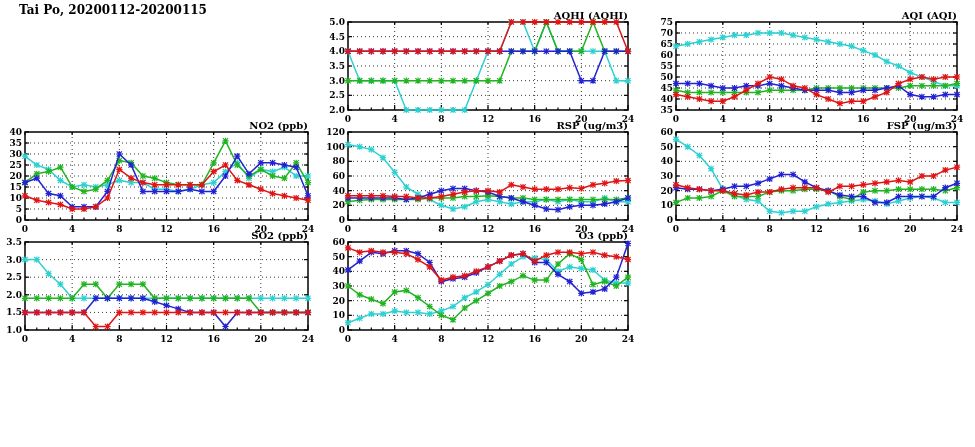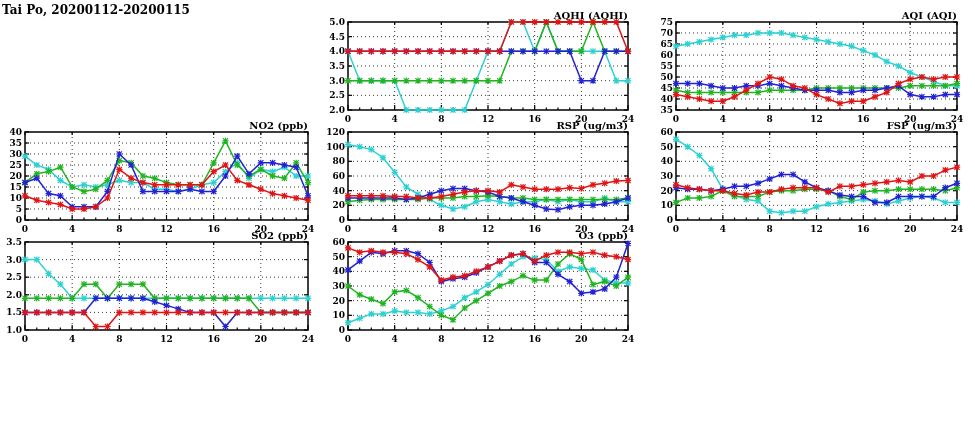--- a/index.html
+++ b/index.html
@@ -1,17 +1,17 @@
 <!DOCTYPE html>
 <html><head>
 <meta charset="utf-8">
 <style>
   html,body{margin:0;padding:0;background:#ffffff;}
   body{width:975px;height:447px;position:relative;font-family:"DejaVu Serif",serif;}
-  #page-title{position:absolute;left:2px;top:3px;font-size:12px;font-weight:bold;color:#000;white-space:nowrap;}
+  #page-title{position:absolute;left:19px;top:3px;font-size:12px;font-weight:bold;color:#000;white-space:nowrap;}
   .chart{position:absolute;}
   svg text{font-family:"DejaVu Serif",serif;font-weight:bold;fill:#000;}
   svg .ticklab{font-size:9px;}
   svg .ctitle{font-size:10px;}
 </style>
 </head>
 <body>
 
 <div id="page-title">Tai Po, 20200112-20200115</div>
 

